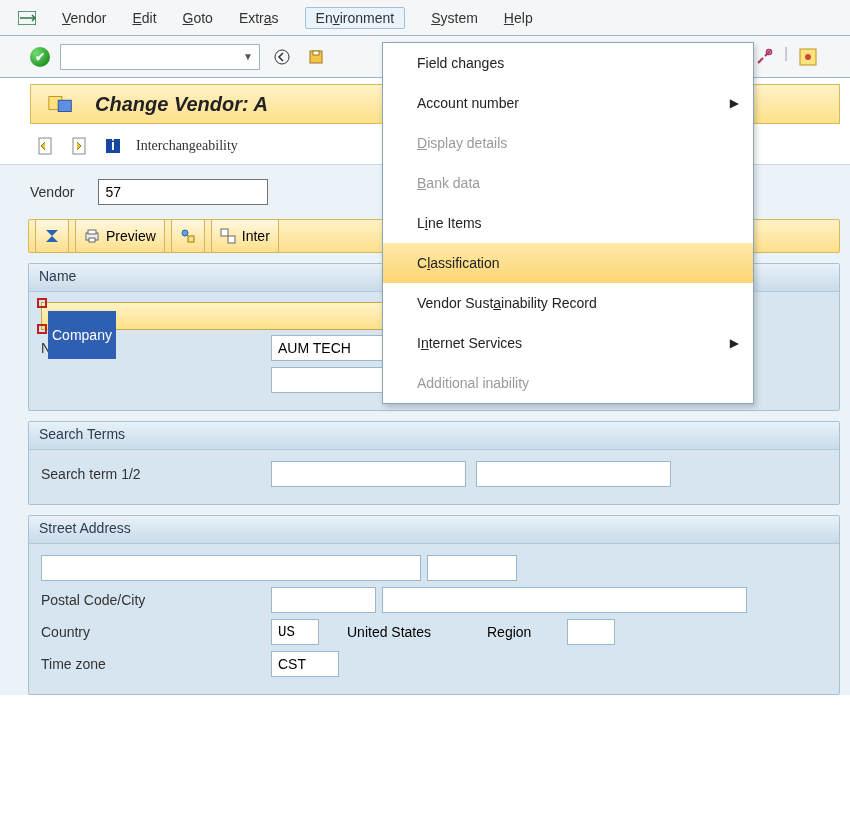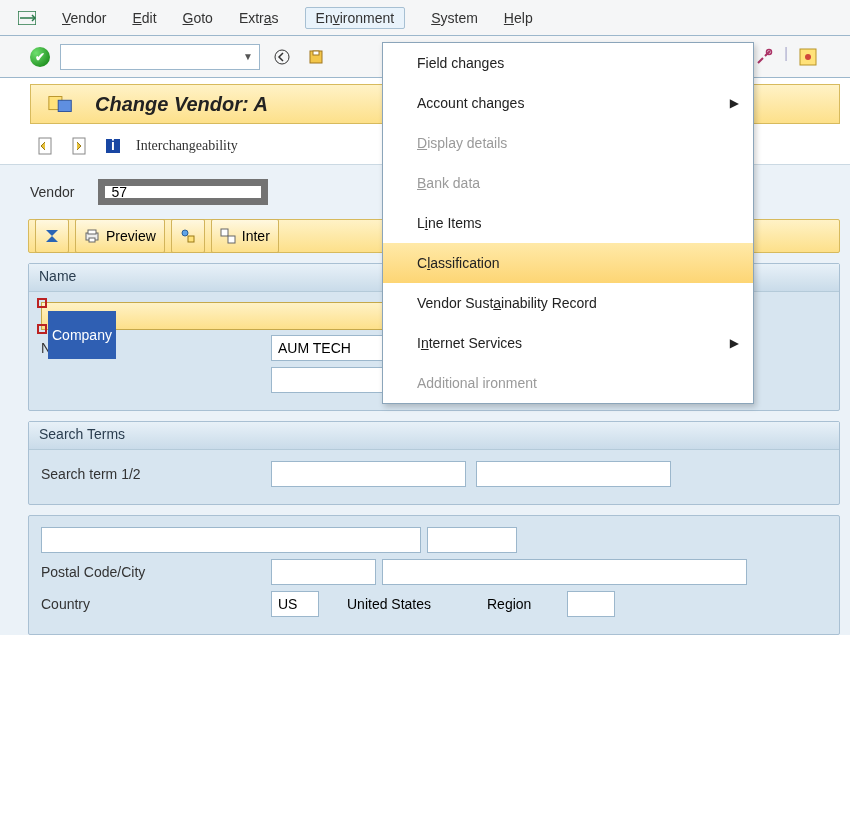--- a/index.html
+++ b/index.html
@@ -21,21 +21,21 @@
   .title-band .icon-wrap { width: 28px; height: 24px; display: flex; align-items: center; }
   .title-text { font-size: 20px; font-style: italic; font-weight: bold; color: #222; }
 
   .subtoolbar { height: 36px; display: flex; align-items: center; gap: 12px; padding: 0 34px; margin-top: 4px; }
   .subtoolbar .stb-icon { width: 22px; height: 22px; display: flex; align-items: center; justify-content: center; border: 1px solid transparent; }
   .subtoolbar .stb-text { color: #333; font-family: Liberation Serif, serif; }
 
   .content { padding: 8px 10px 0 28px; background: #ebf2f8; border-top: 1px solid #cbd9e3; }
   .vendor-row { display: flex; align-items: center; padding: 6px 2px 14px 2px; gap: 24px; }
   .vendor-row .lbl { color: #333; }
-  .vendor-row input { height: 26px; width: 170px; border: 7px solid #737373; padding: 2px 6px; background: #fff; }
+  .vendor-row input { height: 26px; width: 170px; border: 1px solid #737373; padding: 2px 6px; background: #fff; }
 
   .button-band { height: 34px; background: linear-gradient(#fff2c6, #fde08a); border: 1px solid #d7ba5d; display: flex; align-items: center; padding: 0 6px; gap: 6px; border-radius: 2px; }
   .button-band .bbtn { height: 25px; background: linear-gradient(#fff8e0, #fde08a); border: 1px solid #d2b45a; border-radius: 2px; display: flex; align-items: center; padding: 16px 8px; gap: 6px; cursor: pointer; }
   .button-band .bbtn .bicon { width: 16px; height: 16px; display: flex; align-items: center; justify-content: center; }
 
   .panel { margin-top: 10px; border: 1px solid #a9c0d3; background: #d7e5f0; border-radius: 2px; }
   .panel-header { height: 28px; background: linear-gradient(#e8f1f8, #c9dbe9); padding: 4px 10px; color: #2a3d4f; border-bottom: 1px solid #b4cad9; }
   .panel-body { padding: 8px 12px 14px 12px; }
   .frow { display: flex; align-items: center; min-height: 32px; }
   .frow .flabel { width: 230px; color: #333; }
@@ -221,54 +221,59 @@
       <div class="frow">
         <span class="flabel">Search term 1/2</span>
         <input type="text" style="width: 195px;" value="">
         <span style="width:10px;"></span>
         <input type="text" style="width: 195px;" value="">
       </div>
     </div>
   </div>
 
   <div class="panel">
+    <div class="panel-header">Street Address</div>
     <div class="panel-body">
       <div class="frow">
         <input type="text" style="width: 380px;" value="">
         <span style="width:6px;"></span>
         <input type="text" style="width: 90px;" value="">
       </div>
       <div class="frow">
         <span class="flabel">Postal Code/City</span>
         <input type="text" style="width: 105px;" value="">
         <span style="width:6px;"></span>
         <input type="text" style="width: 365px;" value="">
       </div>
       <div class="frow">
         <span class="flabel">Country</span>
-        <input type="text" style="width: 48px;" value="US">
+        <input type="text" style="width: 48px; font-family: Liberation Mono, monospace;" value="US">
         <span style="width:28px;"></span>
         <span style="width:140px;">United States</span>
         <span style="width:80px;">Region</span>
         <input type="text" style="width: 48px;" value="">
       </div>
+      <div class="frow">
+        <span class="flabel">Time zone</span>
+        <input type="text" style="width: 68px;" value="CST">
+      </div>
     </div>
   </div>
 </div>
 
 <div class="dropdown-menu">
   <div class="dmrow">
       <span>Field changes</span>
     </div>
   <div class="dmrow">
-      <span>Account changes</span>
+      <span>Account number</span>
       <span class="arrow">▶</span>
     </div>
   <div class="dmrow disabled"><span class="ul">D</span>isplay details</div>
   <div class="dmrow disabled"><span class="ul">B</span>ank data</div>
   <div class="dmrow">L<span class="ul">i</span>ne Items</div>
   <div class="dmrow highlight">C<span class="ul">l</span>assification</div>
   <div class="dmrow">Vendor Sust<span class="ul">a</span>inability Record</div>
   <div class="dmrow">I<span class="ul">n</span>ternet Services<span class="arrow">▶</span></div>
   <div class="dmrow disabled">
-      <span>Additional ironment</span>
+      <span>Additional inability</span>
     </div>
 </div>
 
 </body></html>

